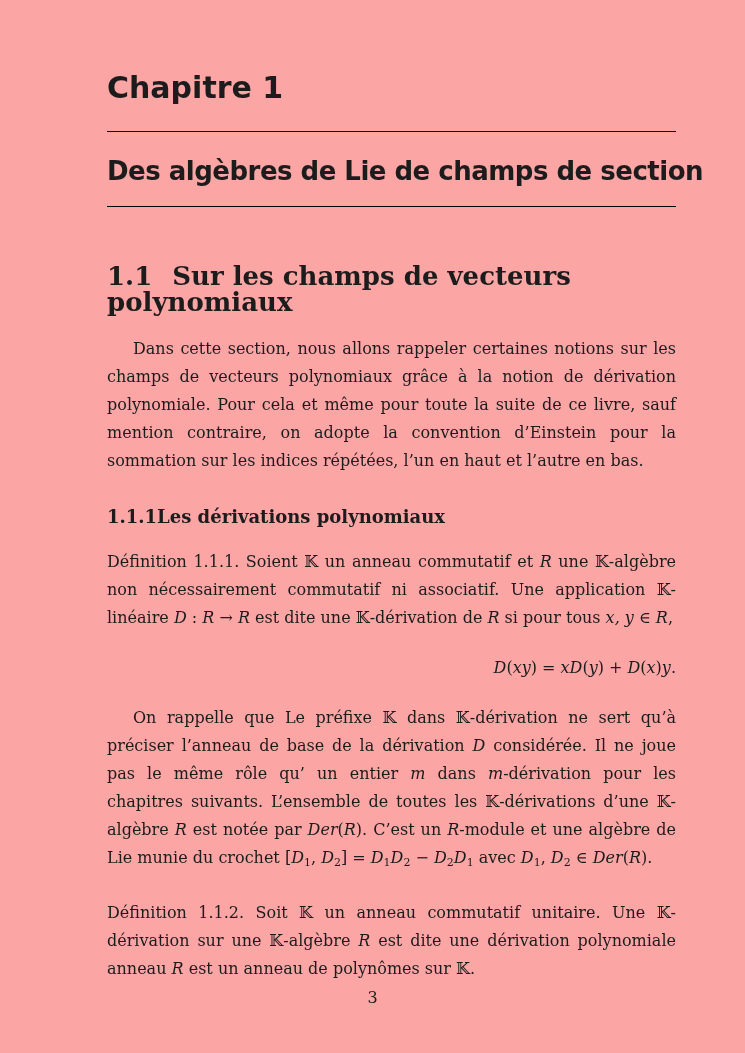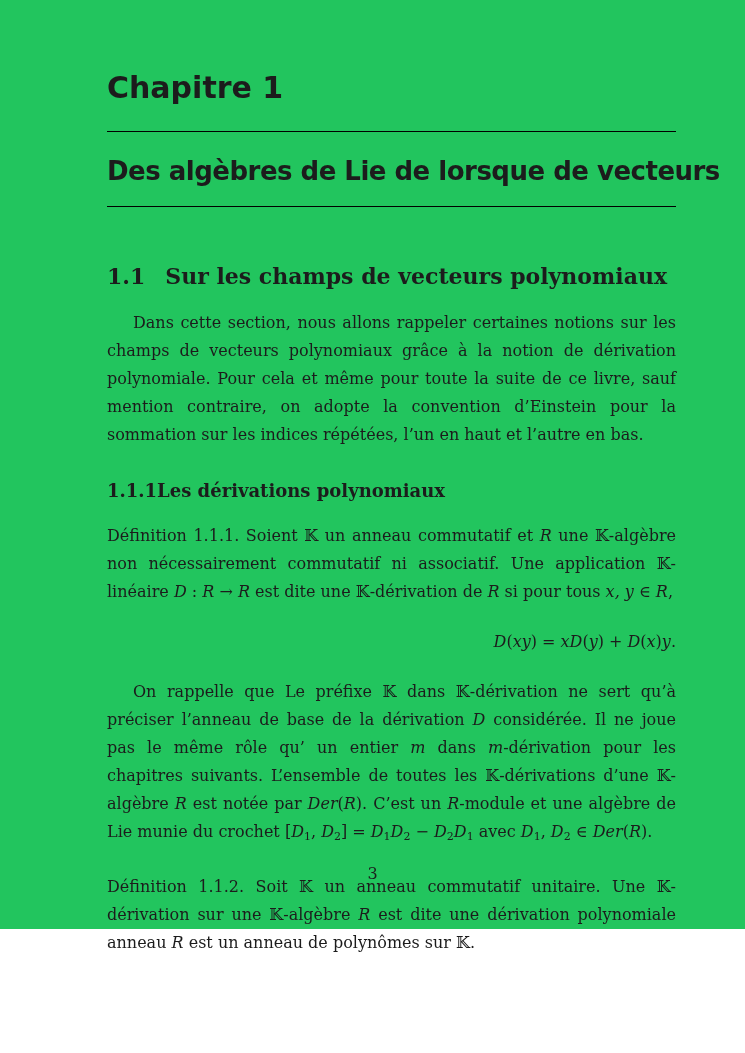--- a/index.html
+++ b/index.html
@@ -3,21 +3,21 @@
 <meta charset="utf-8">
 <style>
   html, body { margin: 0; padding: 0; }
   body {
     width: 745px; height: 1053px;
     background: #ffffff;
     font-family: "DejaVu Serif", serif;
     color: #1c1c1c;
     overflow: hidden;
   }
-  .page { position: relative; width: 745px; height: 929px; background: #22c55e; }
+  .page { position: relative; width: 745px; height: 1053px; background: #fca5a5; }
   .content { position: absolute; left: 107px; width: 569px; top: 0; }
 
   .chapter {
     margin: 70px 0 0 0;
     font-family: "DejaVu Sans", sans-serif;
     font-weight: bold;
     font-size: 30px;
     line-height: 36px;
     color: #1c1c1c;
   }
@@ -34,21 +34,21 @@
     font-family: "DejaVu Sans", sans-serif;
     font-weight: bold;
     font-size: 26px;
     letter-spacing: -0.5px;
     line-height: 46px;
     white-space: nowrap;
     color: #1c1c1c;
   }
   .section {
     margin: 56px 0 0 0;
-    font-size: 22px;
+    font-size: 26px;
     font-weight: bold;
     line-height: 26px;
   }
   .secnum { margin-right: 20px; }
   .subsection {
     margin: 30px 0 0 0;
     font-size: 18px;
     font-weight: bold;
     line-height: 23px;
   }
@@ -85,21 +85,21 @@
 <body>
 
 <div class="page">
   <div class="content">
 
     <h1 class="chapter">Chapitre 1</h1>
 
     <hr class="rule rule-top">
 
     <div class="chapter-title">
-      <div>Des algèbres de Lie de lorsque de vecteurs</div>
+      <div>Des algèbres de Lie de champs de section</div>
     </div>
 
     <hr class="rule rule-bottom">
 
     <h2 class="section"><span class="secnum">1.1</span><span>Sur les champs de vecteurs polynomiaux</span></h2>
 
     <p class="body indent mt20">Dans cette section, nous allons rappeler certaines notions sur les champs de vecteurs polynomiaux grâce à la notion de dérivation polynomiale. Pour cela et même pour toute la suite de ce livre, sauf mention contraire, on adopte la convention d’Einstein pour la sommation sur les indices répétées, l’un en haut et l’autre en bas.</p>
 
     <h3 class="subsection"><span class="subnum">1.1.1</span><span>Les dérivations polynomiaux</span></h3>
 

